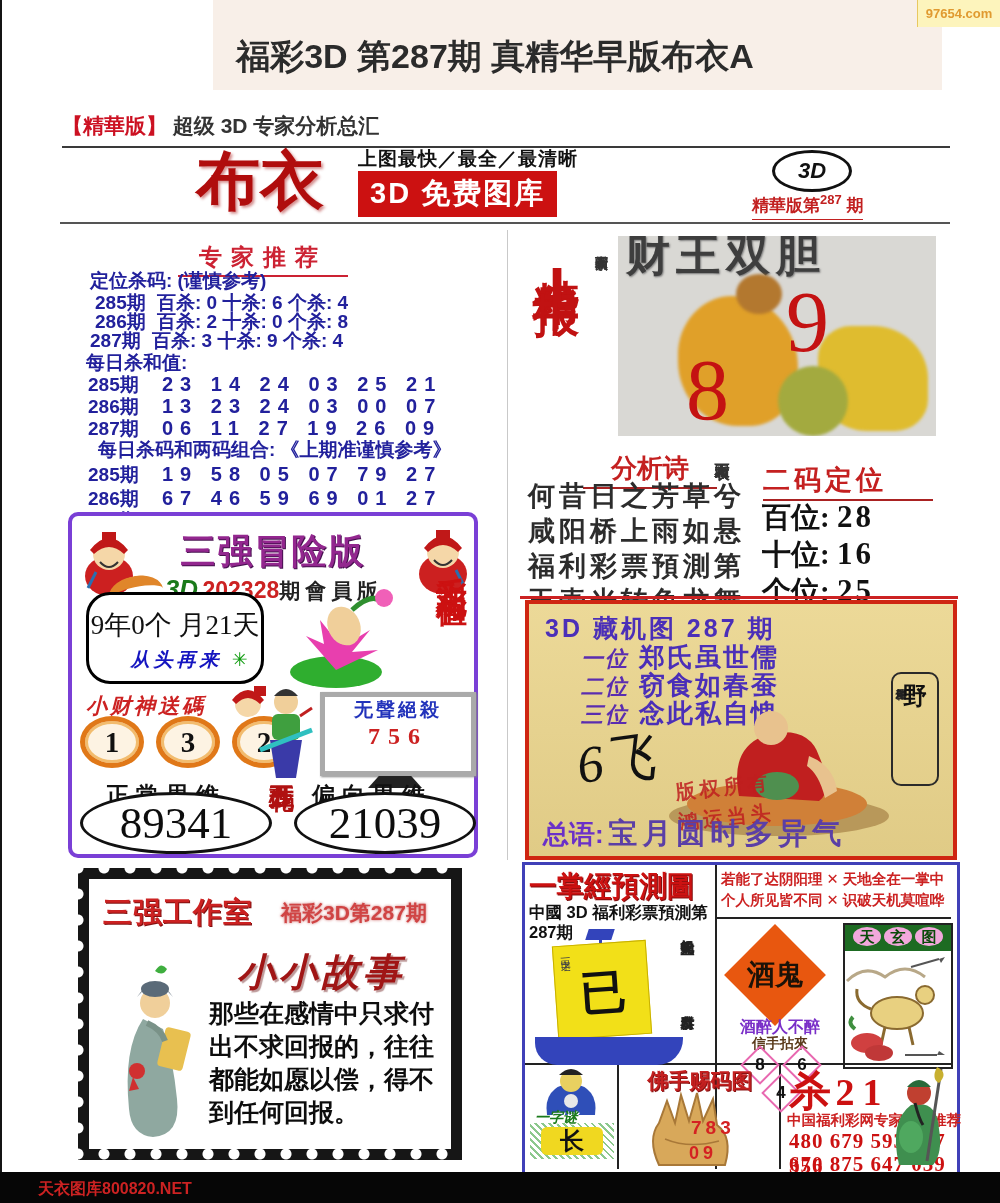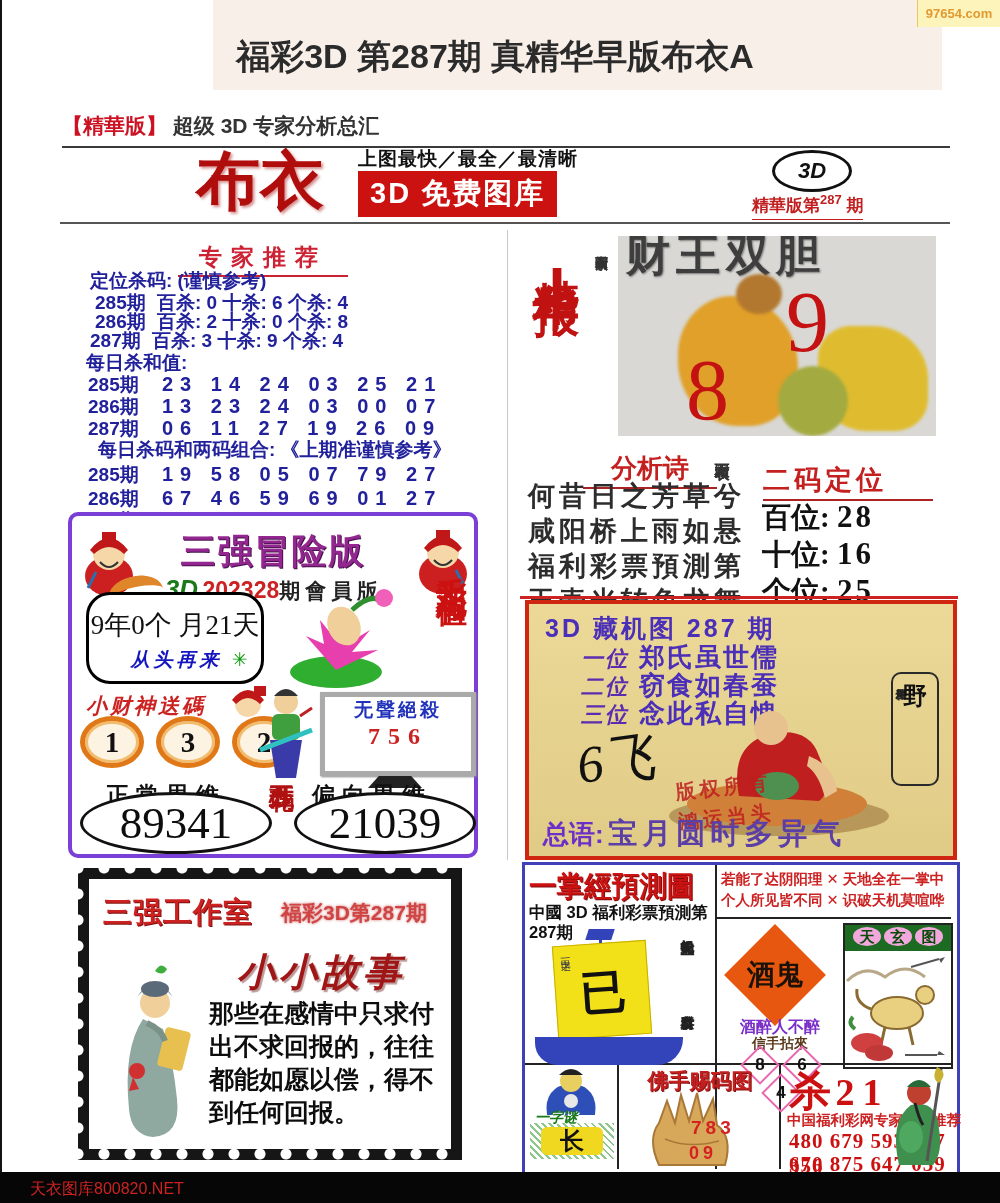--- a/index.html
+++ b/index.html
@@ -153,21 +153,21 @@
             text-shadow:1px 1px 0 #811;}
   .hand-num1{left:166px;top:252px;color:#d42222;font-weight:bold;font-size:19px;letter-spacing:4px;}
   .hand-num2{left:164px;top:278px;color:#d42222;font-weight:bold;font-size:18px;letter-spacing:4px;}
   .kill-line{left:264px;top:198px;}
   .kill-label{color:#cc1111;font-weight:bold;font-size:42px;}
   .kill-value{color:#cc1111;font-weight:bold;font-size:38px;letter-spacing:8px;font-family:"Liberation Serif",serif;}
   .rec-h{left:262px;top:246px;color:#cc2222;font-weight:bold;font-size:14.5px;white-space:nowrap;}
   .rec-l{color:#cc1111;font-weight:bold;font-size:21px;font-family:"Liberation Serif",serif;letter-spacing:1px;}
   
   .footer-bar{left:0;top:1172px;width:1000px;height:31px;background:#060606;}
-  .footer-site{position:absolute;left:30px;top:7px;color:#cc2222;font-weight:normal;font-size:16px;}
+  .footer-site{position:absolute;left:38px;top:7px;color:#cc2222;font-weight:bold;font-size:16px;}
 </style>
 </head>
 <body>
 
 <div id="page">
   <div class="abs left-edge"></div>
   <div class="abs title-band"></div>
   <div class="abs watermark">97654.com</div>
   <div class="abs page-title">福彩3D 第287期 真精华早版布衣A</div>
 

